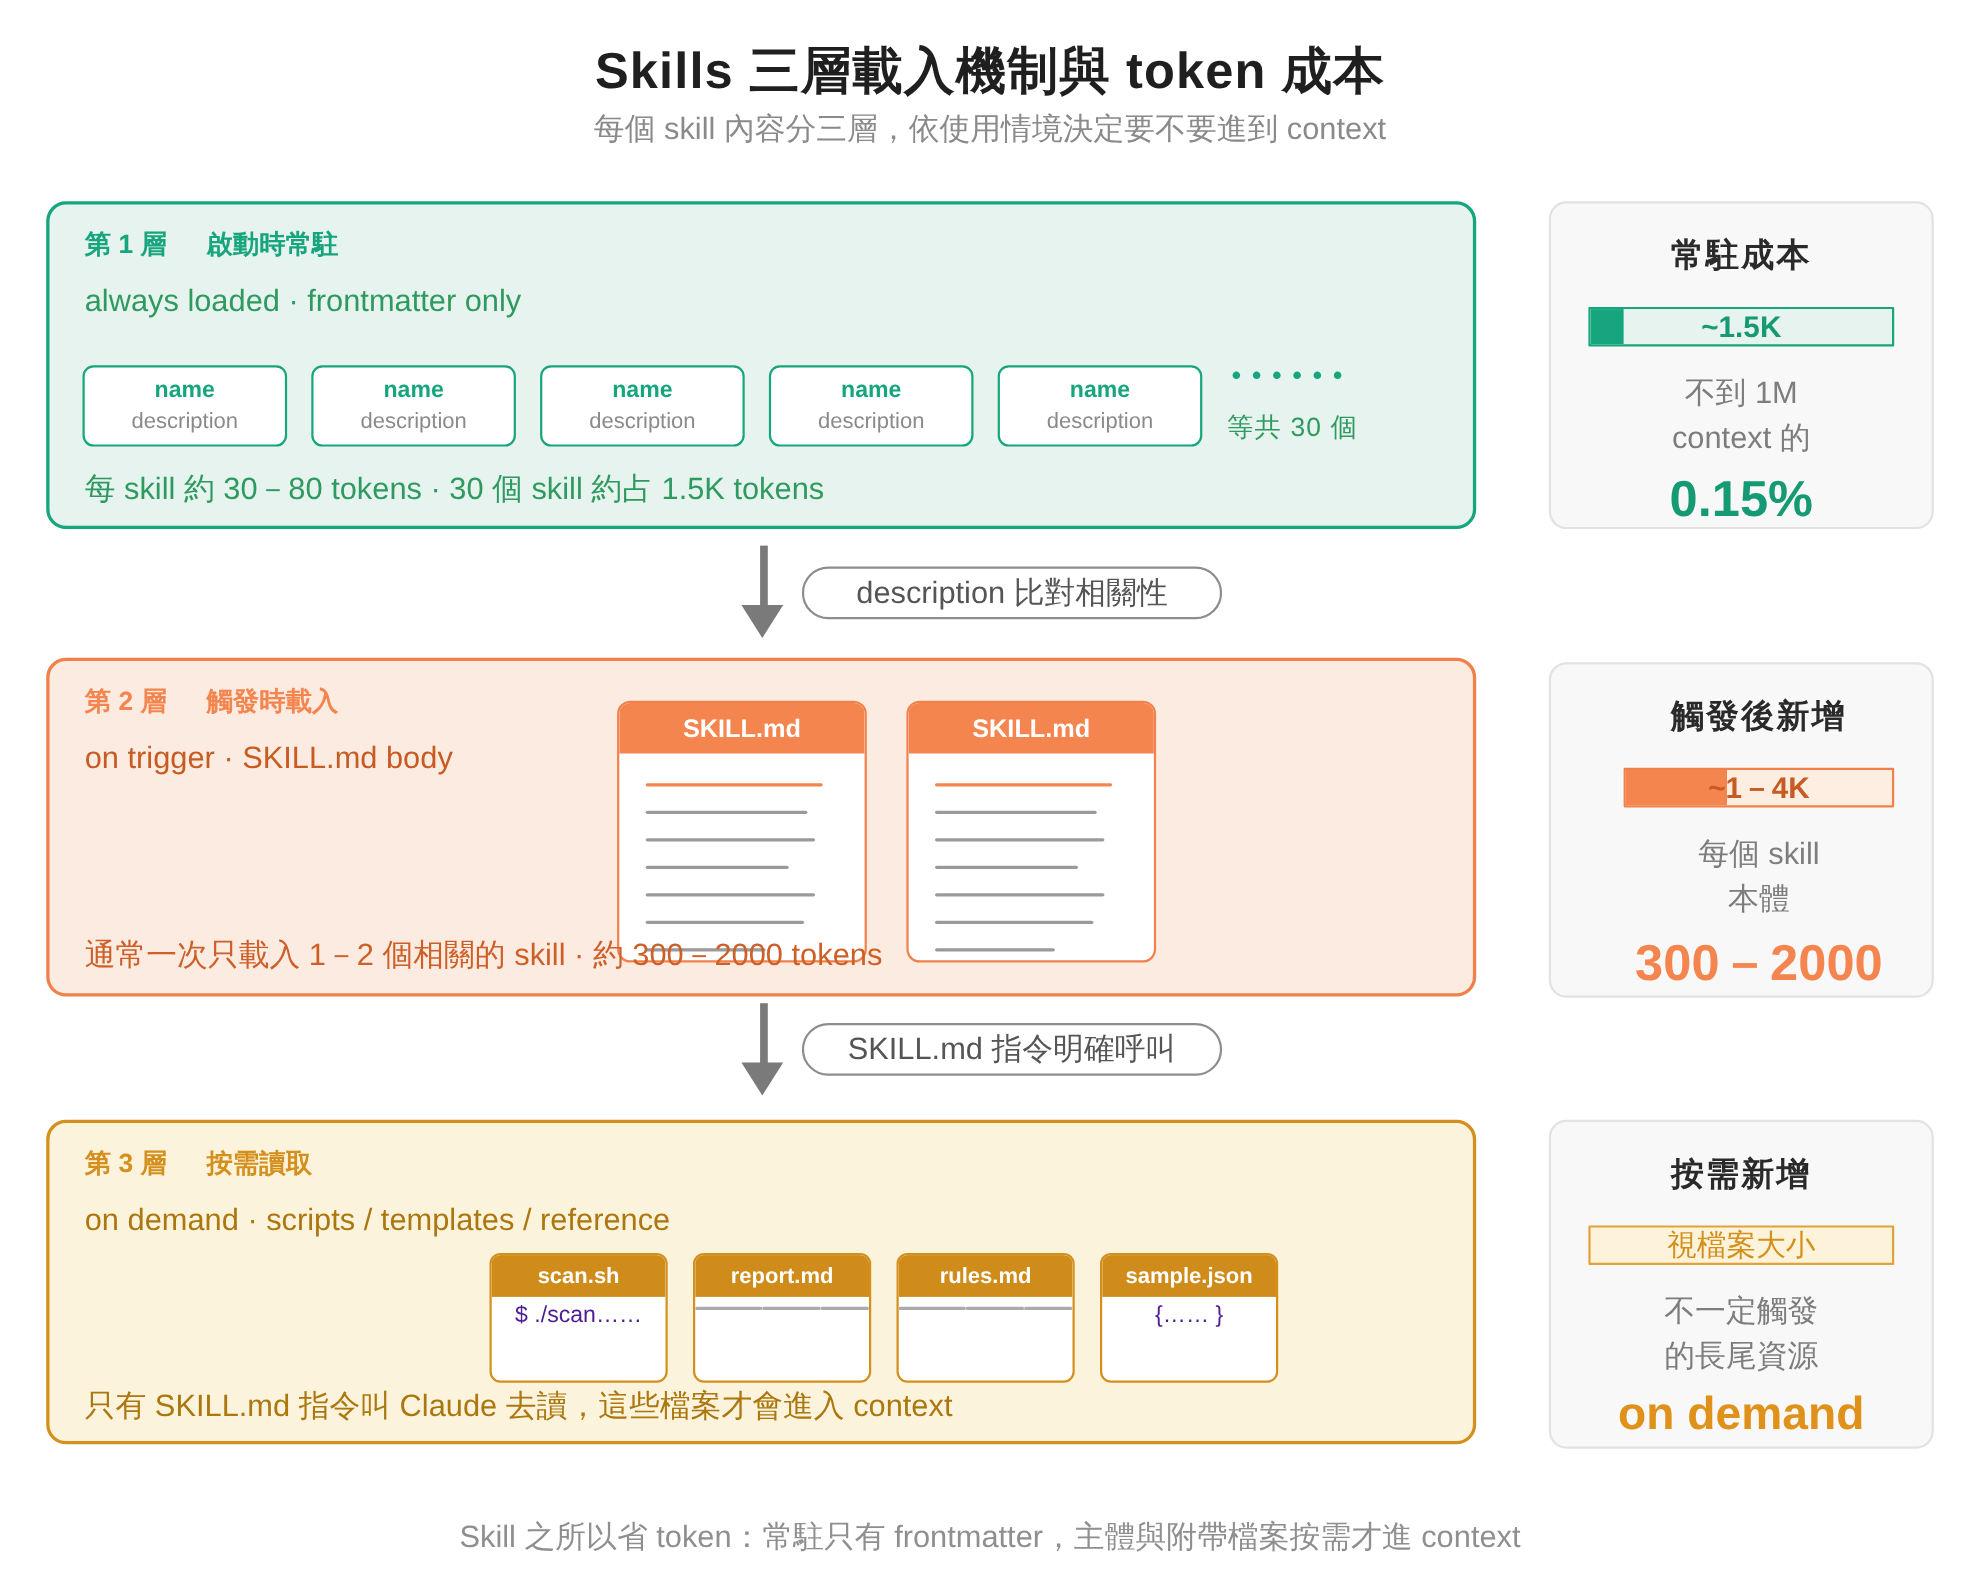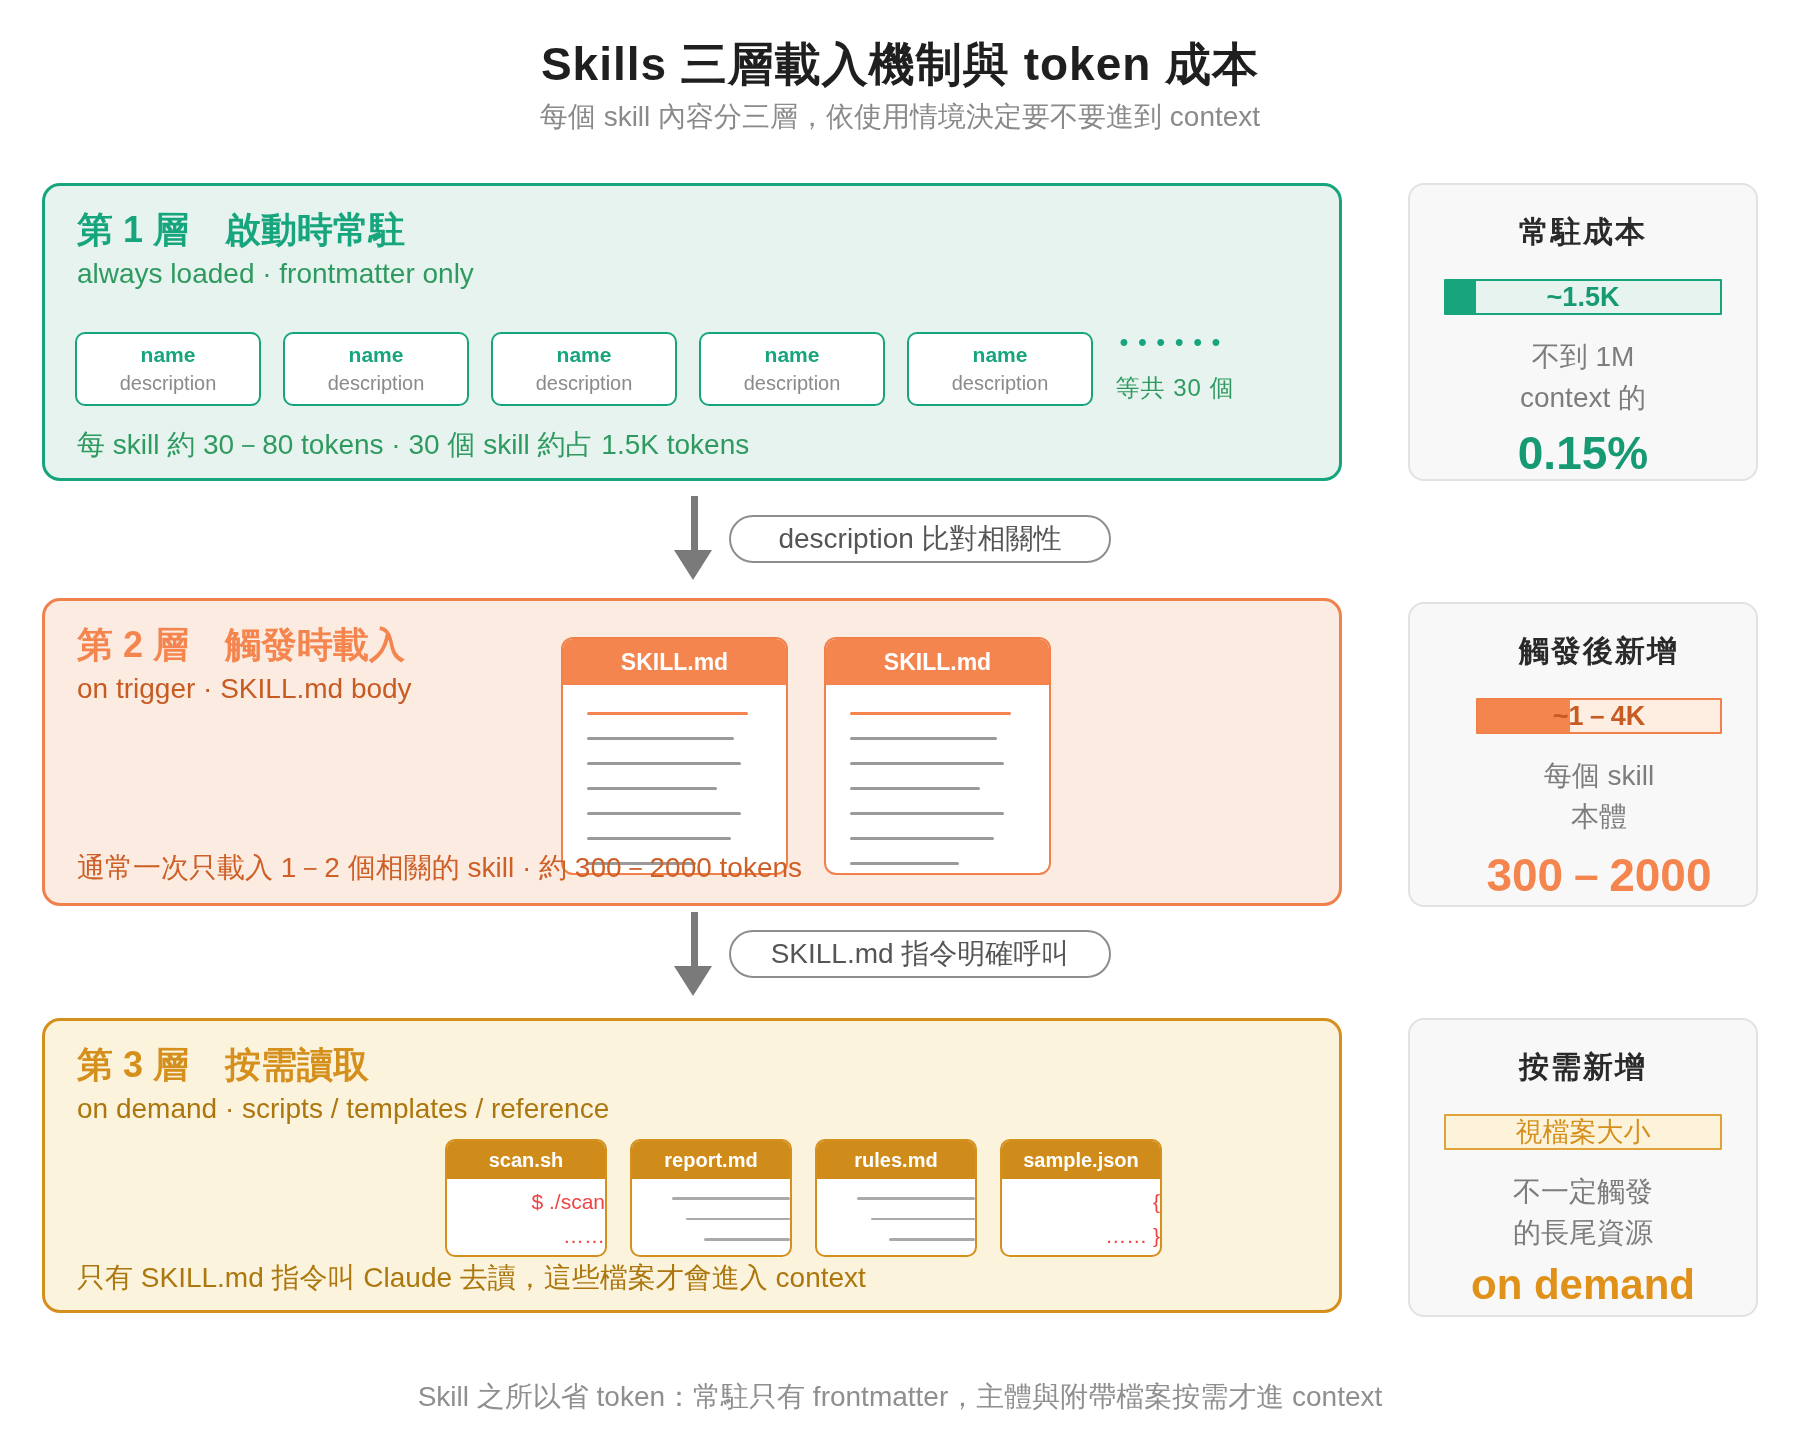--- a/index.html
+++ b/index.html
@@ -17,21 +17,21 @@
   .subtitle{position:absolute; top:98px; left:0; width:100%; text-align:center;
          font-size:28px; color:var(--gray);}
 
   
   .panel{position:absolute; left:42px; width:1300px; border-radius:18px;}
   .panel-1{top:183px; height:298px; background:var(--green-bg); border:3px solid var(--green);}
   .panel-2{top:598px; height:308px; background:var(--orange-bg); border:3px solid var(--orange);}
   .panel-3{top:1018px; height:295px; background:var(--amber-bg); border:3px solid var(--amber);}
 
   .tier-heading{position:absolute; left:32px; top:20px; display:flex; gap:36px;
-         font-size:36px; font-weight:bold;}
+         font-size:24px; font-weight:bold;}
   .panel-1 .tier-heading{color:var(--green);}
   .panel-2 .tier-heading{color:var(--orange-fill);}
   .panel-3 .tier-heading{color:var(--amber);}
   .tier-sub{position:absolute; left:32px; top:72px; font-size:28px;}
   .panel-1 .tier-sub{color:var(--green-text);}
   .panel-2 .tier-sub{color:var(--orange-text);}
   .panel-3 .tier-sub{color:var(--amber-text);}
   .footnote{position:absolute; left:32px; font-size:28px; z-index:3;}
   .panel-1 .footnote{bottom:14px; color:var(--green-text);}
   .panel-2 .footnote{top:248px; color:var(--orange-note);}
@@ -69,22 +69,22 @@
   .doc-body{padding:27px 24px 0;}
   .doc-line{height:3px; background:#9a9a9a; margin-bottom:22px; border-radius:2px;}
   .doc-line.accent{background:var(--orange-fill);}
   .w92{width:92%}.w84{width:84%}.w88{width:88%}.w74{width:74%}.w82{width:82%}.w62{width:62%}
 
   
   .file-row{position:absolute; left:400px; top:118px; display:flex; gap:23px; z-index:1;}
   .file{width:162px; height:118px; background:#fff; border:2.5px solid var(--amber); border-radius:10px; overflow:hidden;}
   .file-header{height:38px; background:#cf8c1a; display:flex; align-items:center; justify-content:center;
        color:#fff; font-weight:bold; font-size:20px;}
-  .file-body{height:80px; display:flex; flex-direction:column; align-items:flex-end; justify-content:center;
-       font-size:21px; color:#ef4444; line-height:1.6;}
+  .file-body{height:80px; display:flex; flex-direction:row; align-items:flex-start; justify-content:center;
+       font-size:21px; color:#4c1d95; line-height:1.6;}
   .file-line{height:2.5px; background:#aaa; margin:9px 0; border-radius:2px;}
   .fl1{width:118px}.fl2{width:104px}.fl3{width:86px}
 
   
   .cost-card{position:absolute; left:1408px; width:350px; background:#f8f8f8;
        border:2.5px solid #e2e2e2; border-radius:16px; text-align:center;}
   .cost-1{top:183px; height:298px;}
   .cost-2{top:602px; height:305px;padding-left:32px;}
   .cost-3{top:1018px; height:299px;}
   .cost-title{margin-top:27px; font-size:30px; font-weight:bold; color:#2a2a2a; letter-spacing:2px;}

